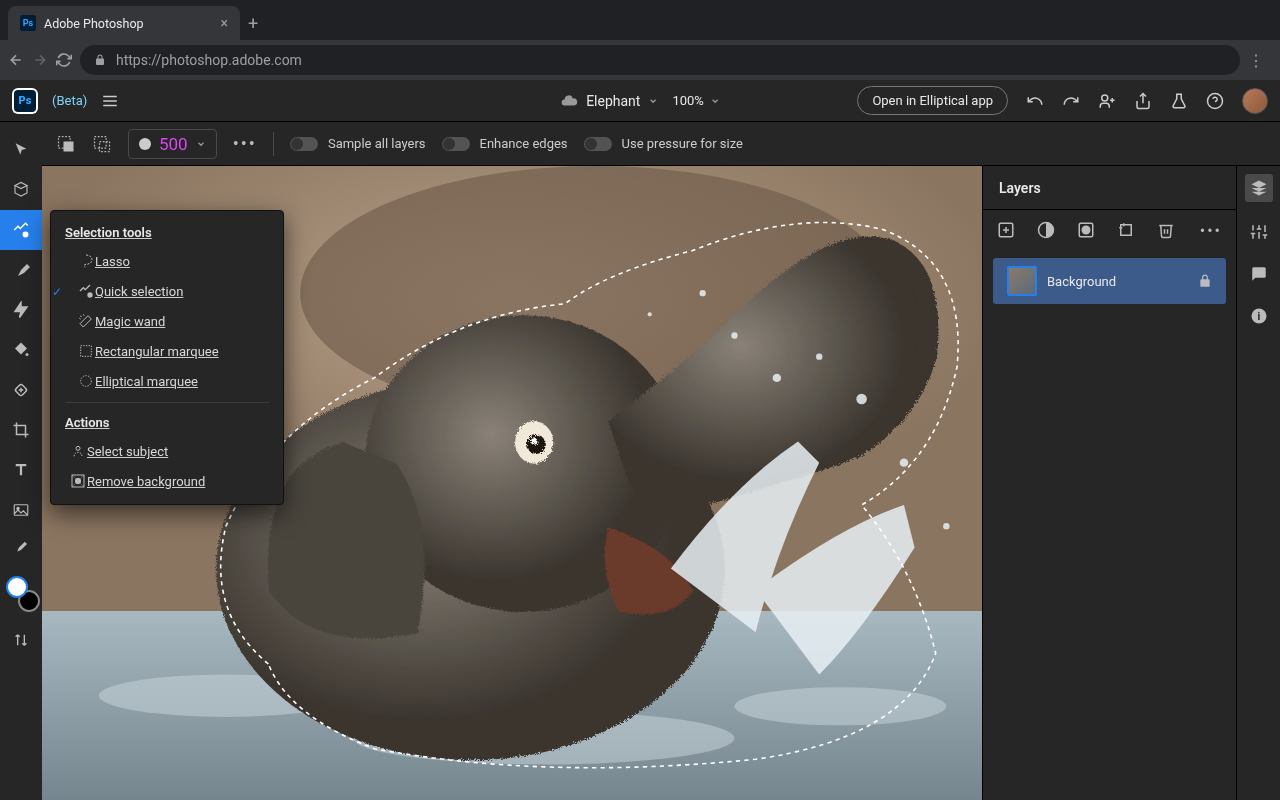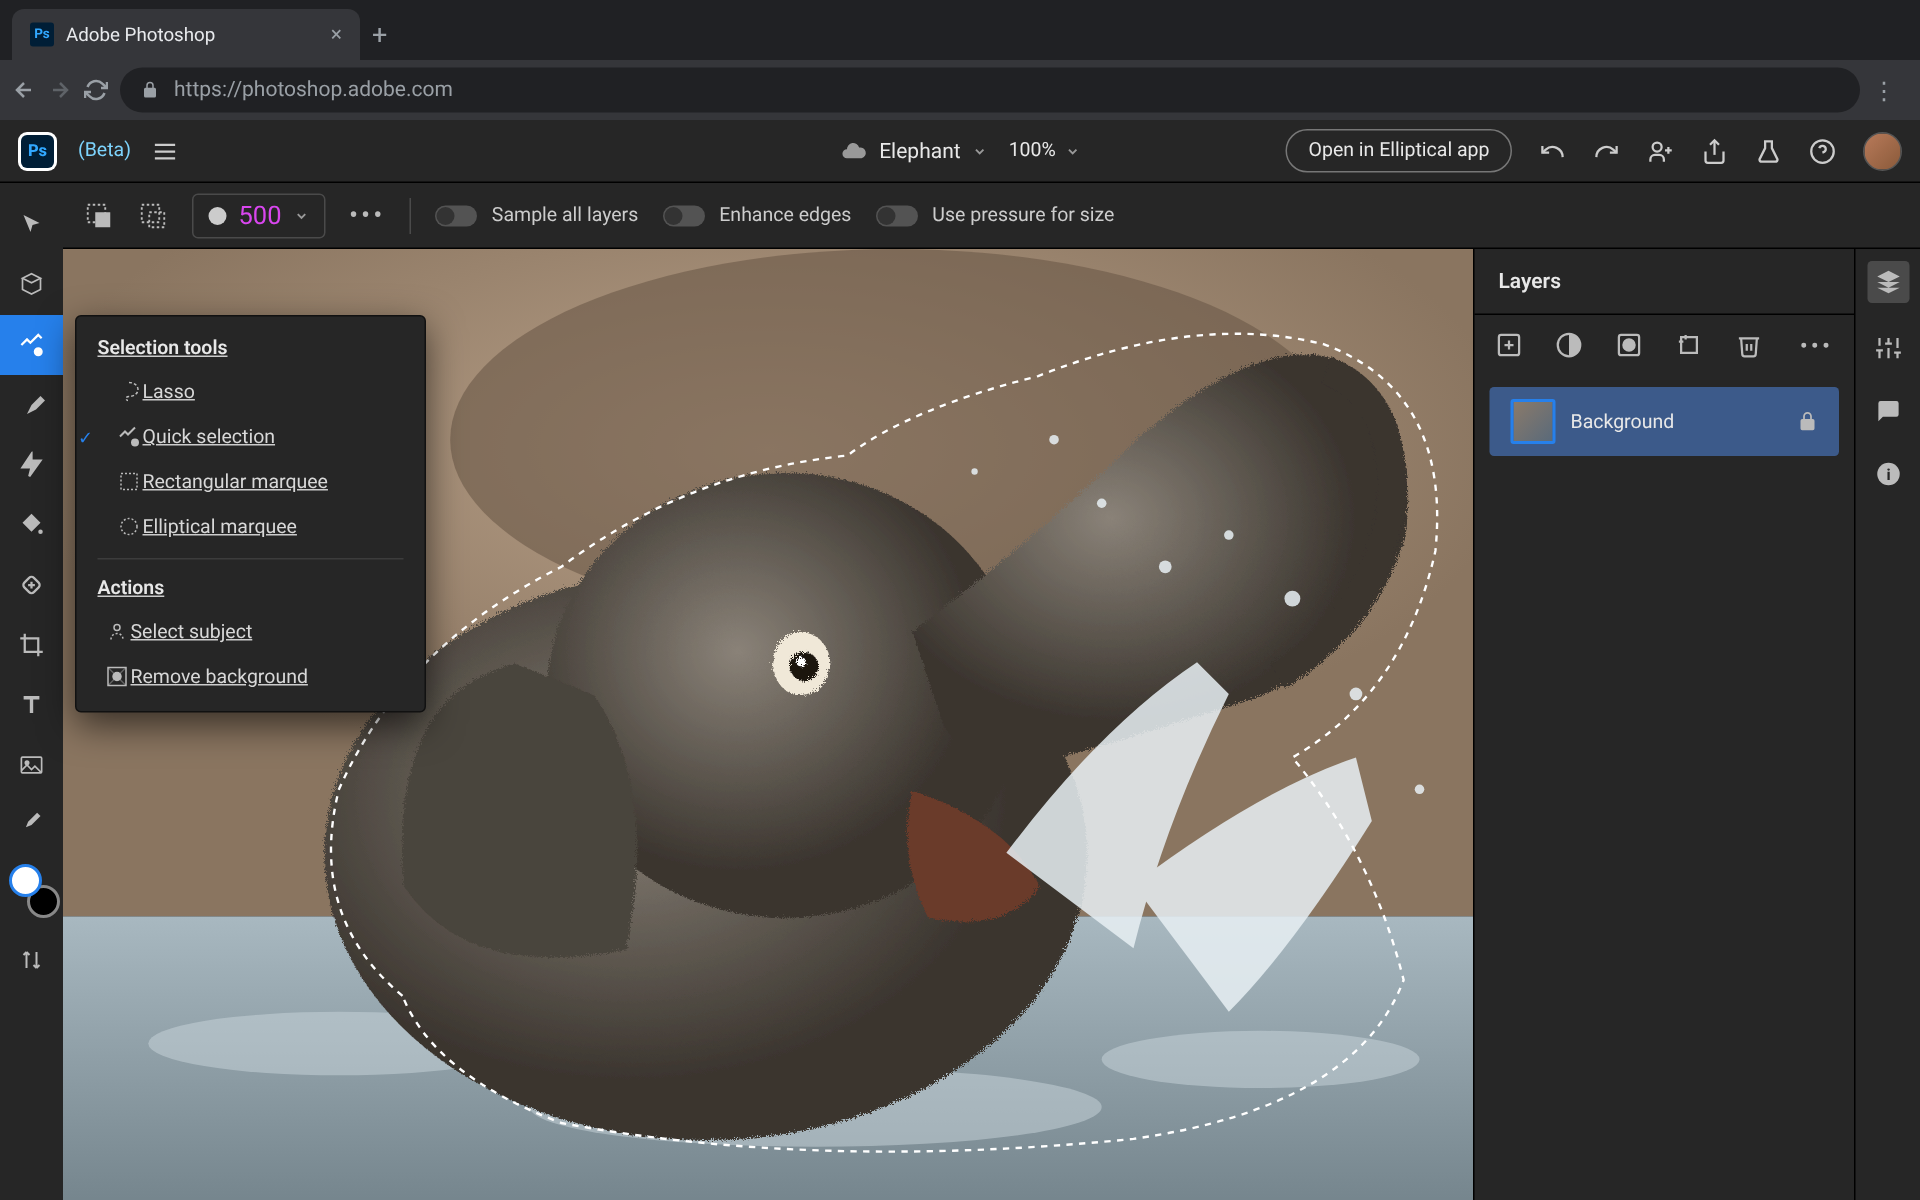--- a/index.html
+++ b/index.html
@@ -485,20 +485,30 @@
       <svg width="16" height="16" viewBox="0 0 24 24" fill="none" stroke="currentColor" stroke-width="2">
           <path d="M3 12l5-5 3 3 7-7"></path>
           <circle cx="18" cy="18" r="3" fill="currentColor"></circle>
         </svg>
     </span>
     <span>Quick selection</span>
   </div>
   <div class="flyout-item">
     <span class="check"></span>
     <span class="ficon">
+      <svg width="16" height="16" viewBox="0 0 24 24" fill="none" stroke="currentColor" stroke-width="1.5">
+          <path d="M15 4l5 5L8 21l-5-5z"></path>
+          <path d="M4 4l1 2M8 2l1 2M2 8l2 1"></path>
+        </svg>
+    </span>
+    <span>Magic wand</span>
+  </div>
+  <div class="flyout-item">
+    <span class="check"></span>
+    <span class="ficon">
       <svg width="16" height="16" viewBox="0 0 24 24" fill="none" stroke="currentColor" stroke-width="1.5" stroke-dasharray="2 2">
           <rect x="4" y="4" width="16" height="16"></rect>
         </svg>
     </span>
     <span>Rectangular marquee</span>
   </div>
   <div class="flyout-item">
     <span class="check"></span>
     <span class="ficon">
       <svg width="16" height="16" viewBox="0 0 24 24" fill="none" stroke="currentColor" stroke-width="1.5" stroke-dasharray="2 2">

